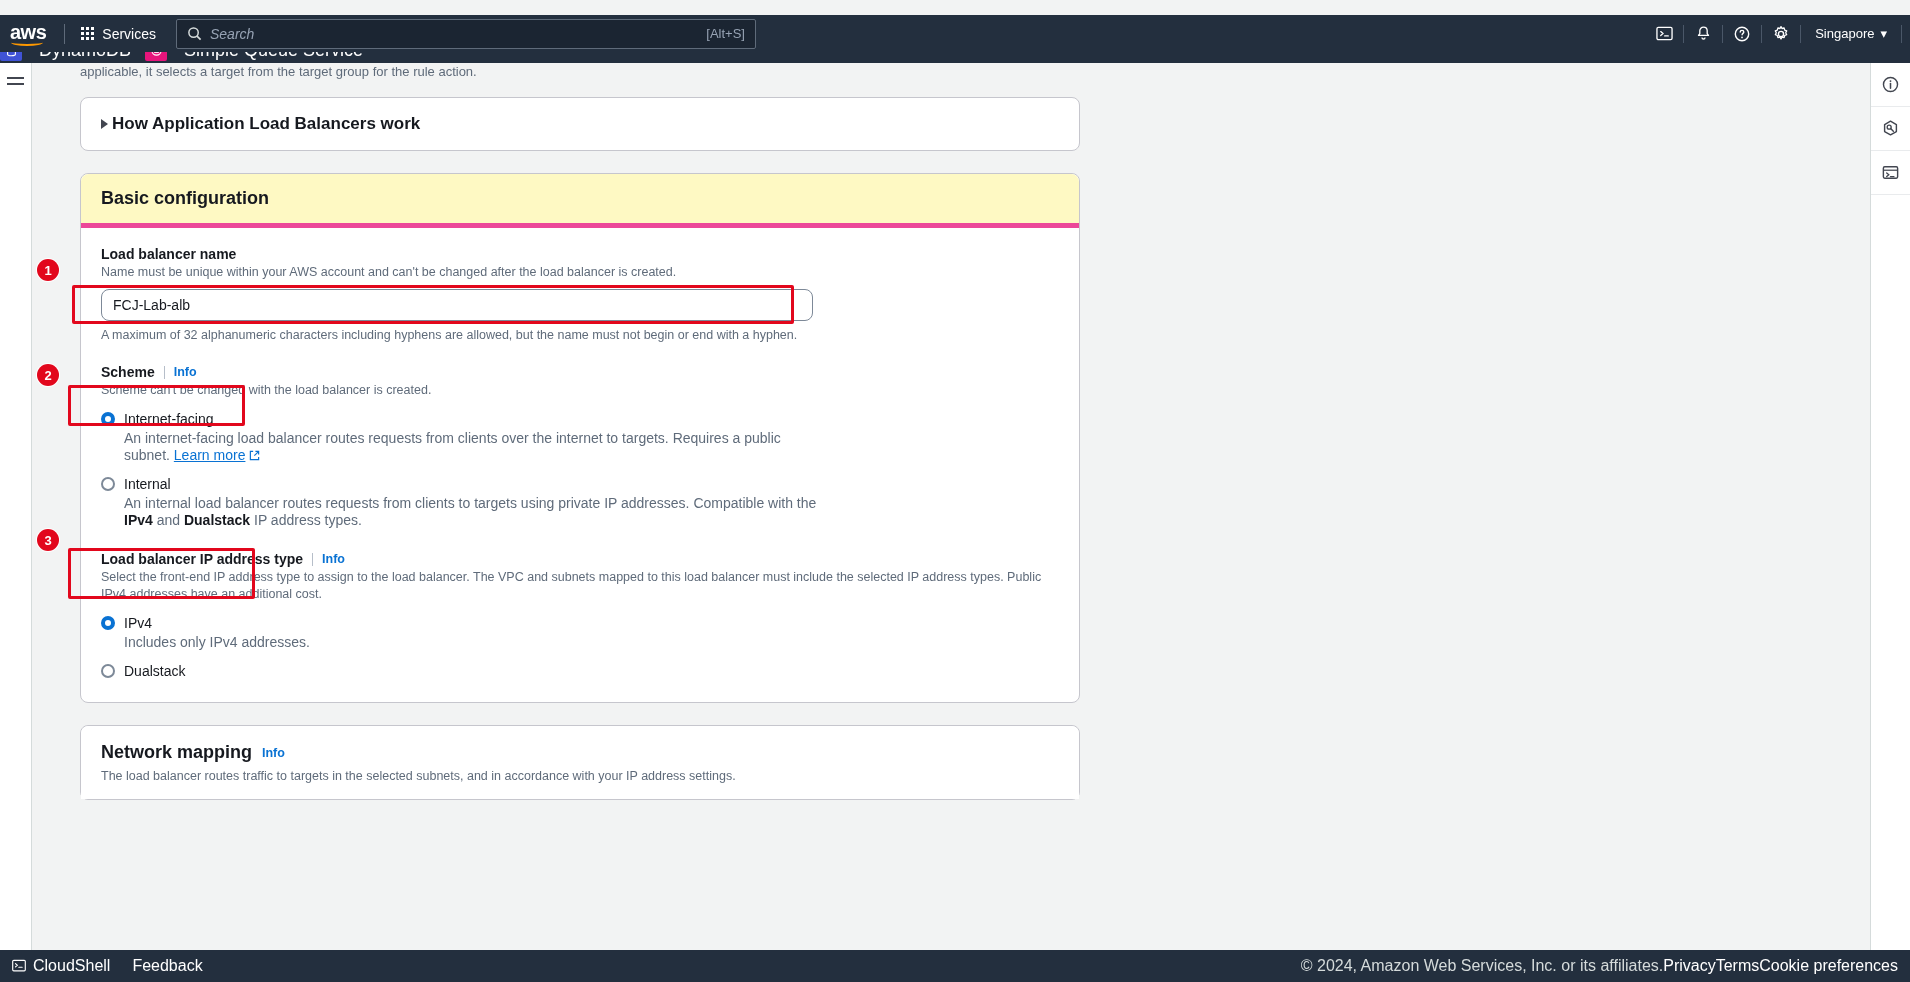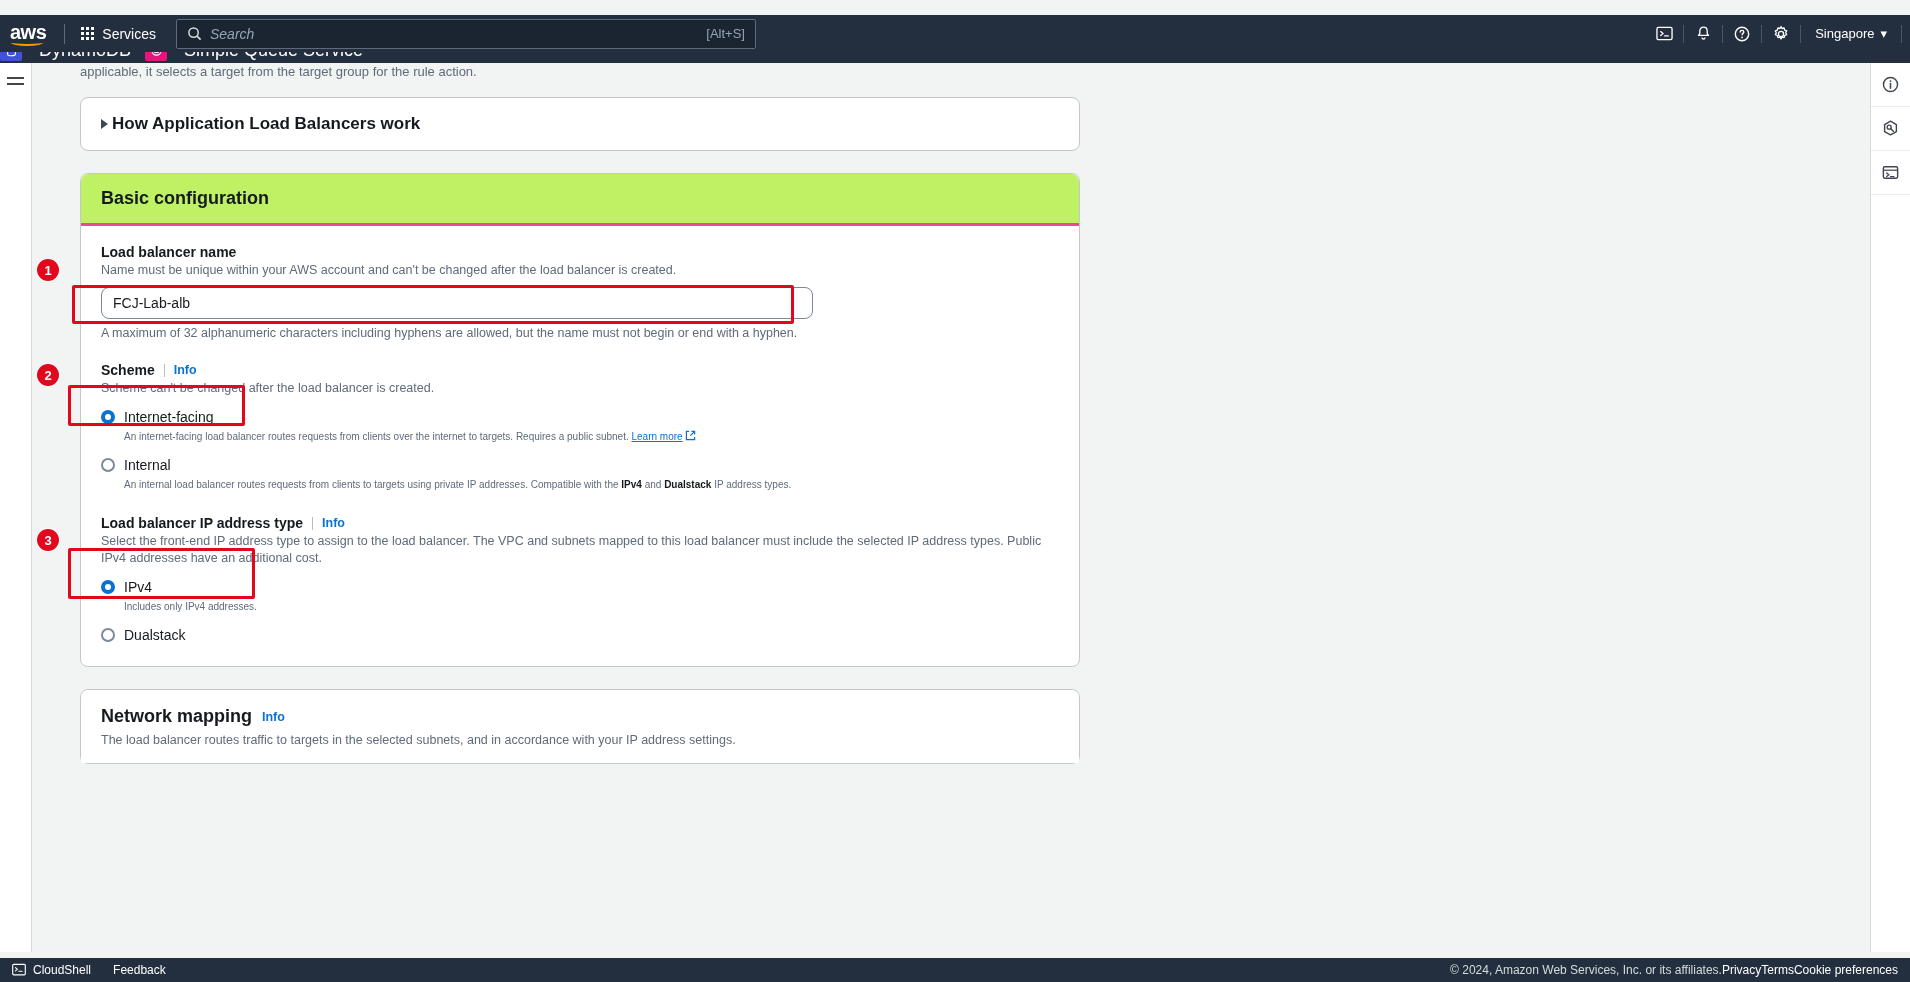--- a/index.html
+++ b/index.html
@@ -86,21 +86,21 @@
   .cut-text {
     font-size: 13px; color: #5f6b7a; padding: 2px 0 0 24px;
     height: 16px; overflow: hidden; line-height: 14px;
   }
 
   .container {
     background: #ffffff; border: 1px solid #c6c6cd; border-radius: 8px;
     width: 1000px; margin: 22px 0 0 24px;
   }
   .container-header {
-    padding: 14px 20px; border-bottom: 3px solid #ec4899; background: #bef264;
+    padding: 14px 20px; border-bottom: 5px solid #ec4899; background: #fef9c3;
     border-radius: 8px 8px 0 0;
   }
   .container-title { font-size: 18px; font-weight: bold; color: #16191f; margin: 0; }
   .container-body { padding: 18px 20px 22px 20px; }
 
   .expandable { padding: 16px 20px; display: flex; align-items: center; gap: 4px; cursor: pointer; }
   .caret { width: 0; height: 0; border-left: 7px solid #424650;
     border-top: 5px solid transparent; border-bottom: 5px solid transparent; }
   .expandable-title { font-size: 17px; font-weight: bold; color: #16191f; }
 
@@ -118,44 +118,44 @@
   }
 
   .radio-row { display: flex; align-items: flex-start; gap: 9px; margin-top: 11px; }
   .radio {
     width: 14px; height: 14px; border-radius: 50%; border: 2px solid #7d8998;
     background: #fff; flex: none; margin-top: 2px; cursor: pointer; position: relative;
   }
   .radio.checked { border: 4px solid #0972d3; background: #fff; }
   .radio-texts { flex: 1; }
   .radio-label { font-size: 14px; color: #16191f; line-height: 17px; }
-  .radio-desc { font-size: 10px; color: #5f6b7a; line-height: 17px; margin-top: 2px; max-width: 700px; }
+  .radio-desc { font-size: 14px; color: #5f6b7a; line-height: 17px; margin-top: 2px; max-width: 700px; }
   .radio-desc b { color: #16191f; }
 
   .ext-link { color: #0972d3; text-decoration: underline; cursor: pointer; }
 
   .section-gap { height: 22px; }
 
   
   .anno-box {
     position: absolute; border: 3px solid #e2071c; border-radius: 2px;
     pointer-events: none; z-index: 15;
   }
   .anno-badge {
     position: absolute; width: 22px; height: 22px; border-radius: 50%;
     background: #e2071c; color: #fff; font-size: 13px; font-weight: bold;
     display: flex; align-items: center; justify-content: center; z-index: 16;
     box-shadow: 0 0 0 1px #fff;
   }
 
   
   .footer {
-    position: absolute; bottom: 0; left: 0; width: 1910px; height: 24px;
+    position: absolute; bottom: 0; left: 0; width: 1910px; height: 32px;
     background: #232f3e; display: flex; align-items: center;
-    padding: 7px 12px; color: #d5dbdb; font-size: 12px; z-index: 40;
+    padding: 7px 12px; color: #d5dbdb; font-size: 16px; z-index: 40;
   }
   .footer-left { display: flex; align-items: center; gap: 22px; }
   .footer-cs { display: flex; align-items: center; gap: 7px; cursor: pointer; color: #fff; }
   .footer-right { margin-left: auto; display: flex; }
   .footer-link { cursor: pointer; color: #fff; }
   .copyright { color: #d5dbdb; }
 </style>
 </head>
 <body>
 
@@ -301,21 +301,21 @@
         <div class="field-constraint">A maximum of 32 alphanumeric characters including hyphens are allowed, but the name must not begin or end with a hyphen.</div>
 
         <div class="section-gap"></div>
 
         
         <div class="field-label">
           <span>Scheme</span>
           <span class="label-sep"></span>
           <span class="info-link">Info</span>
         </div>
-        <div class="field-desc">Scheme can't be changed after the load balancer is created.</div>
+        <div class="field-desc">Scheme can't be changed with the load balancer is created.</div>
 
         <div class="radio-row">
           <span class="radio checked"></span>
           <span class="radio-texts">
             <span class="radio-label">Internet-facing</span>
             <div class="radio-desc">
               <span>An internet-facing load balancer routes requests from clients over the internet to targets. Requires a public subnet. </span><span class="ext-link">Learn more</span>
               <svg width="11" height="11" viewBox="0 0 12 12" style="vertical-align:-1px;">
                 <path d="M4.5 1.5H1.5v9h9v-3" fill="none" stroke="#0972d3" stroke-width="1.3"></path>
                 <path d="M7 1.5h3.5V5" fill="none" stroke="#0972d3" stroke-width="1.3"></path>

